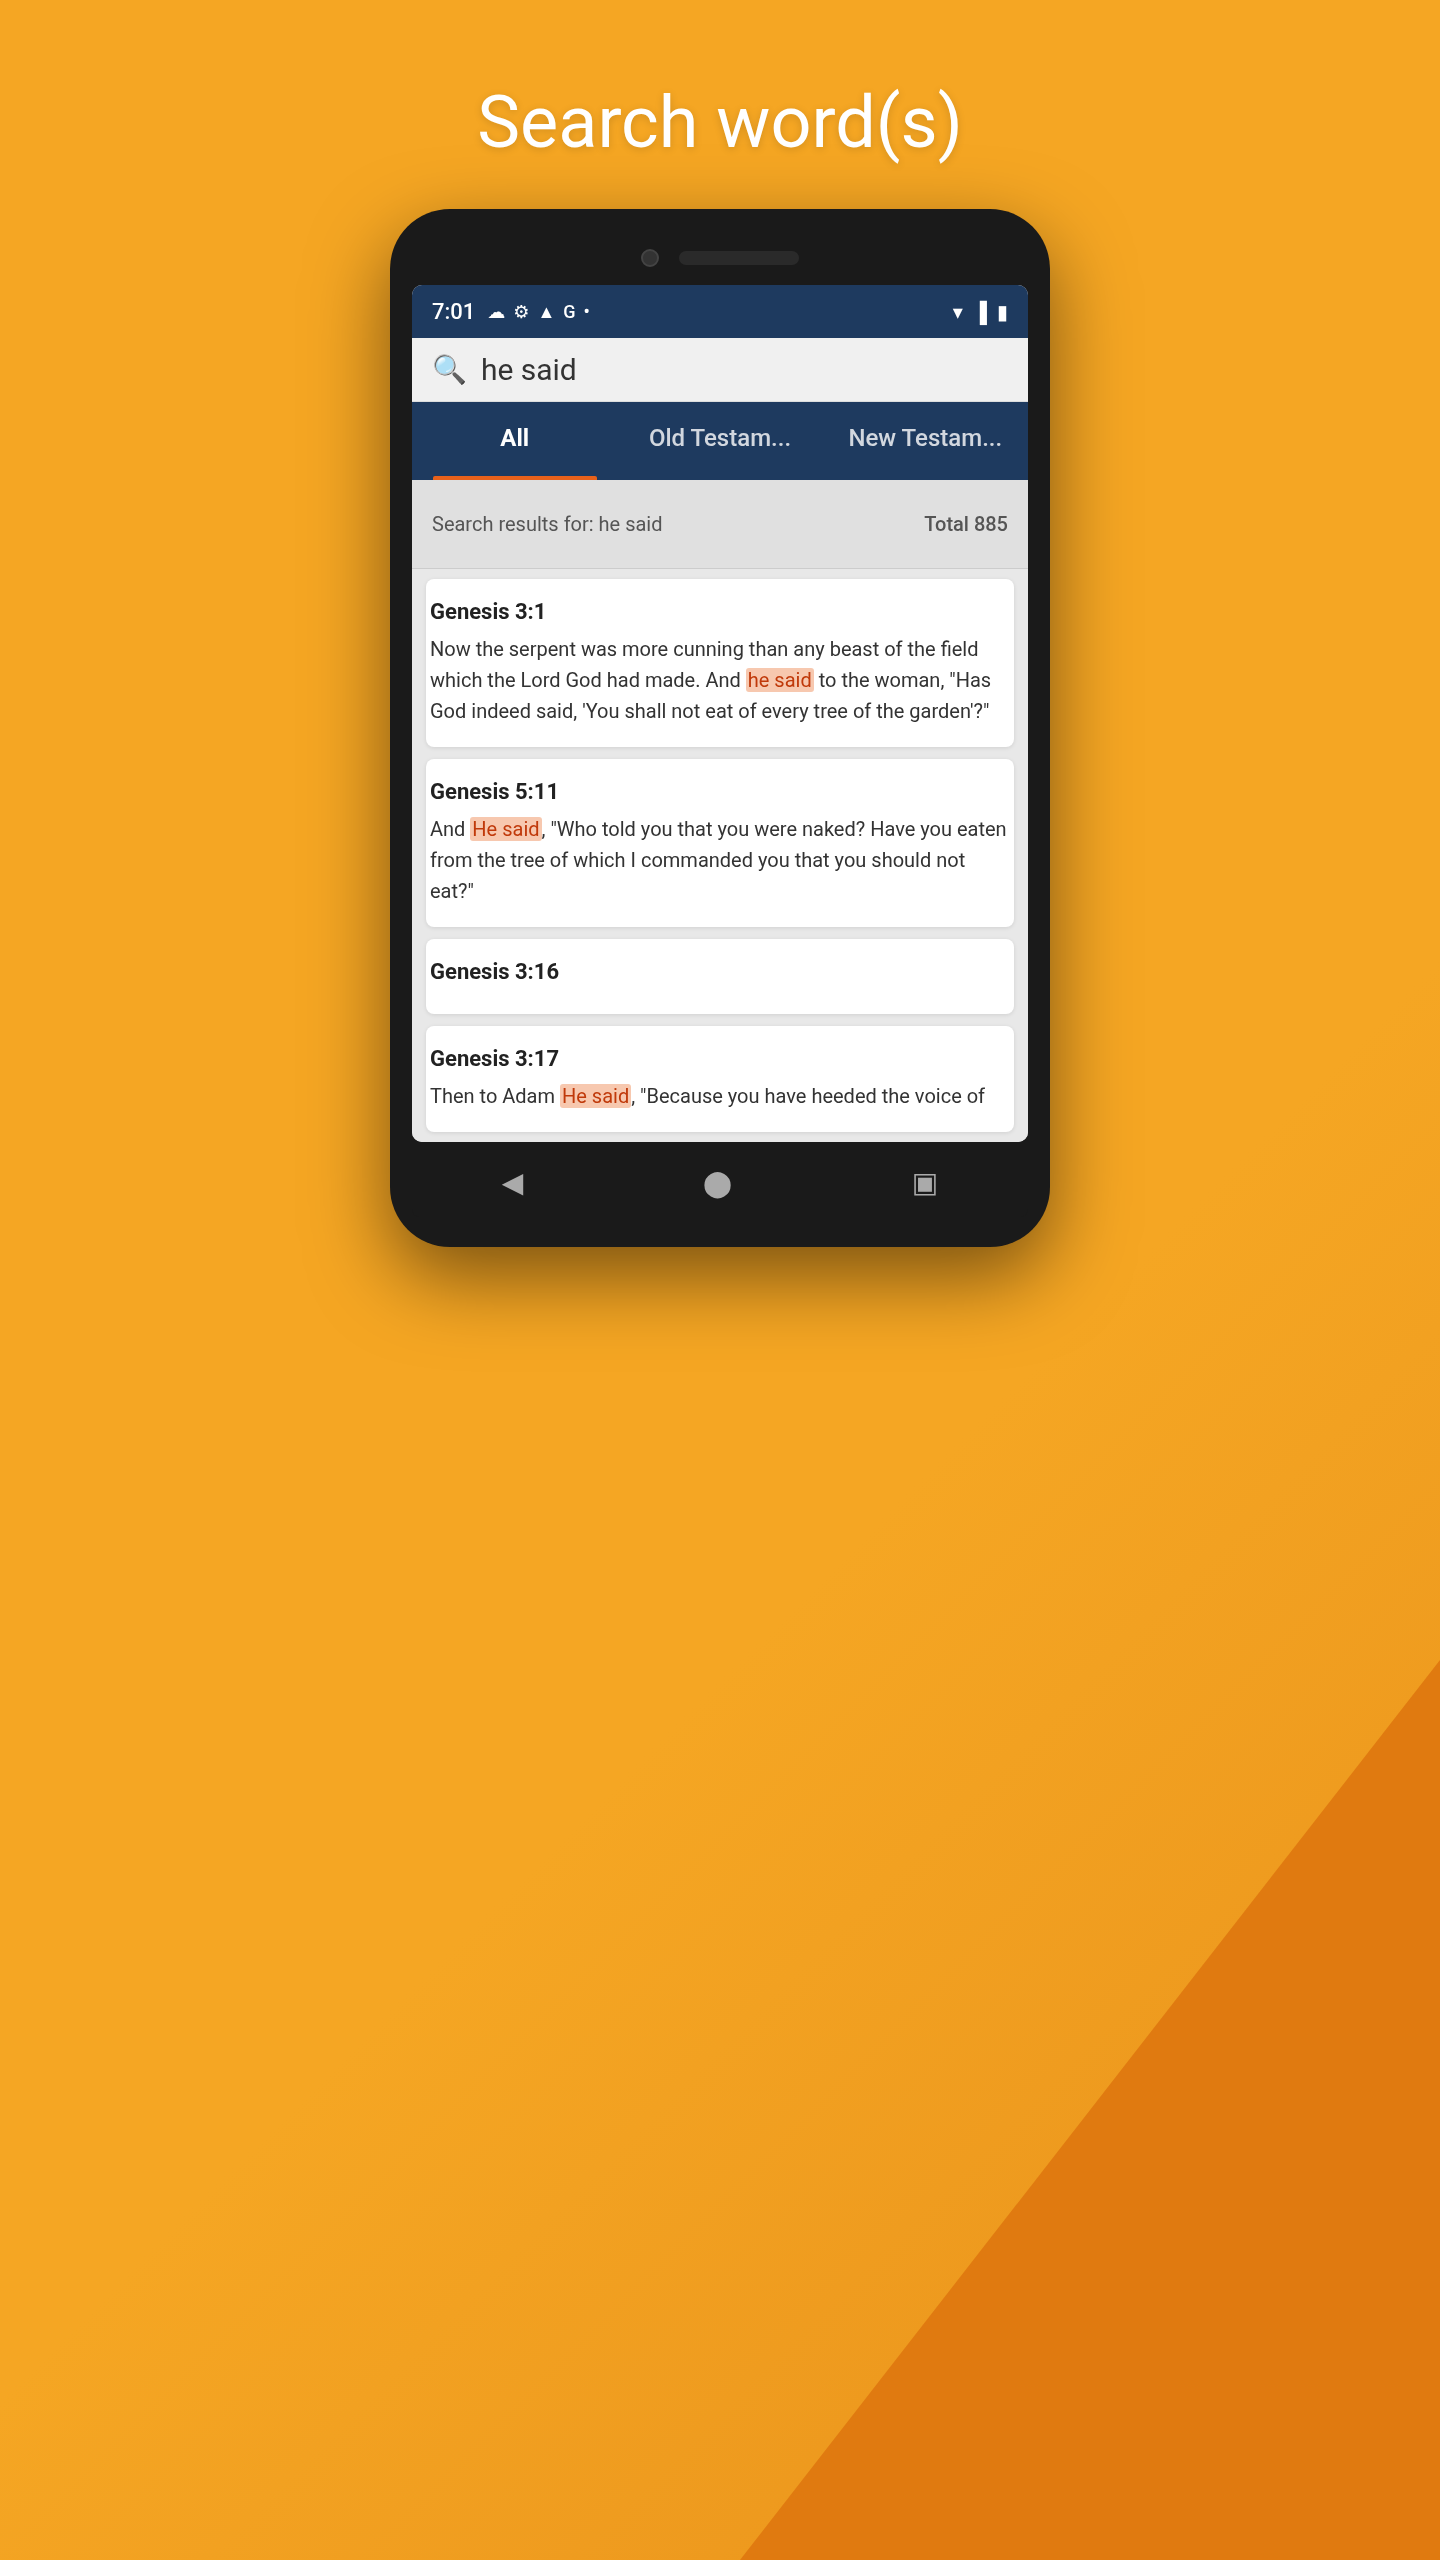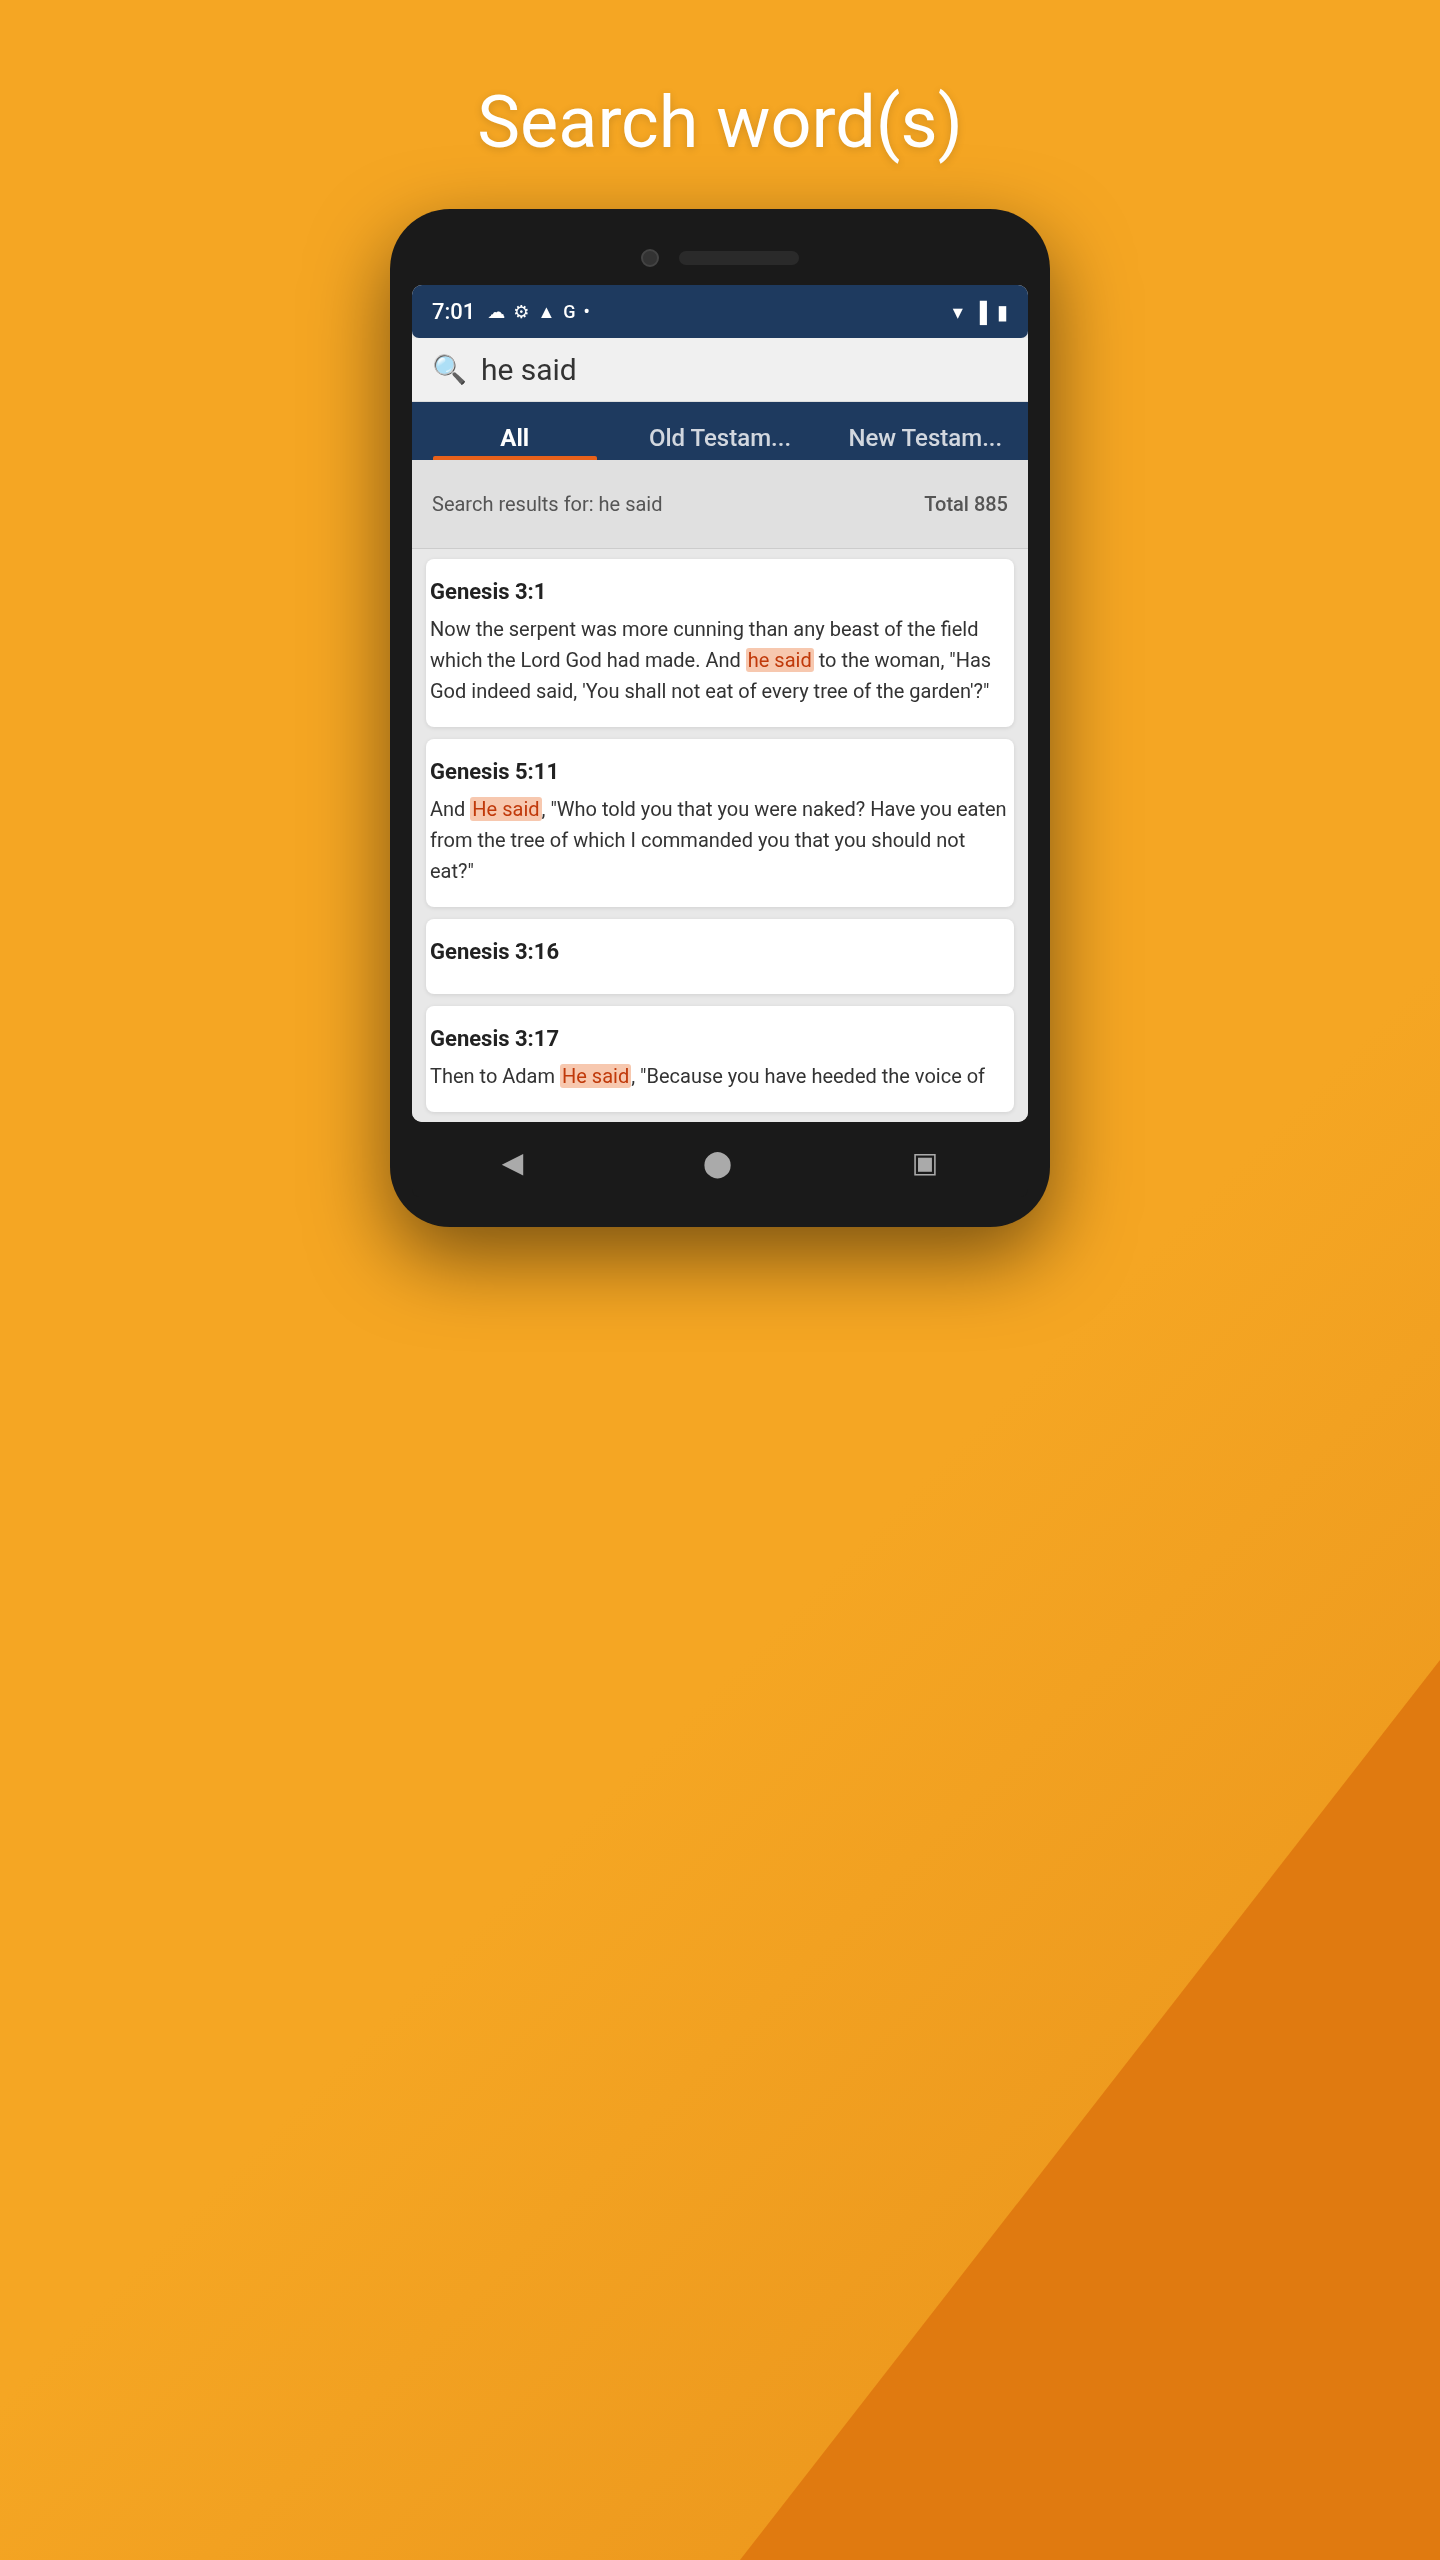--- a/index.html
+++ b/index.html
@@ -81,21 +81,20 @@
       overflow: hidden;
     }
 
     
     .status-bar {
       background: #1e3a5f;
       padding: 14px 20px;
       display: flex;
       justify-content: space-between;
       align-items: center;
-      border-radius: 7px;
     }
 
     .status-left {
       display: flex;
       align-items: center;
       gap: 12px;
       color: white;
       font-size: 22px;
       font-weight: 500;
     }
@@ -145,21 +144,21 @@
 
     
     .tabs-bar {
       background: #1e3a5f;
       display: flex;
       align-items: center;
     }
 
     .tab {
       flex: 1;
-      padding: 22px 10px 8px 10px;
+      padding: 22px 10px 28px 10px;
       text-align: center;
       color: rgba(255,255,255,0.8);
       font-size: 24px;
       font-weight: 500;
       cursor: pointer;
       position: relative;
     }
 
     .tab.active {
       color: white;

